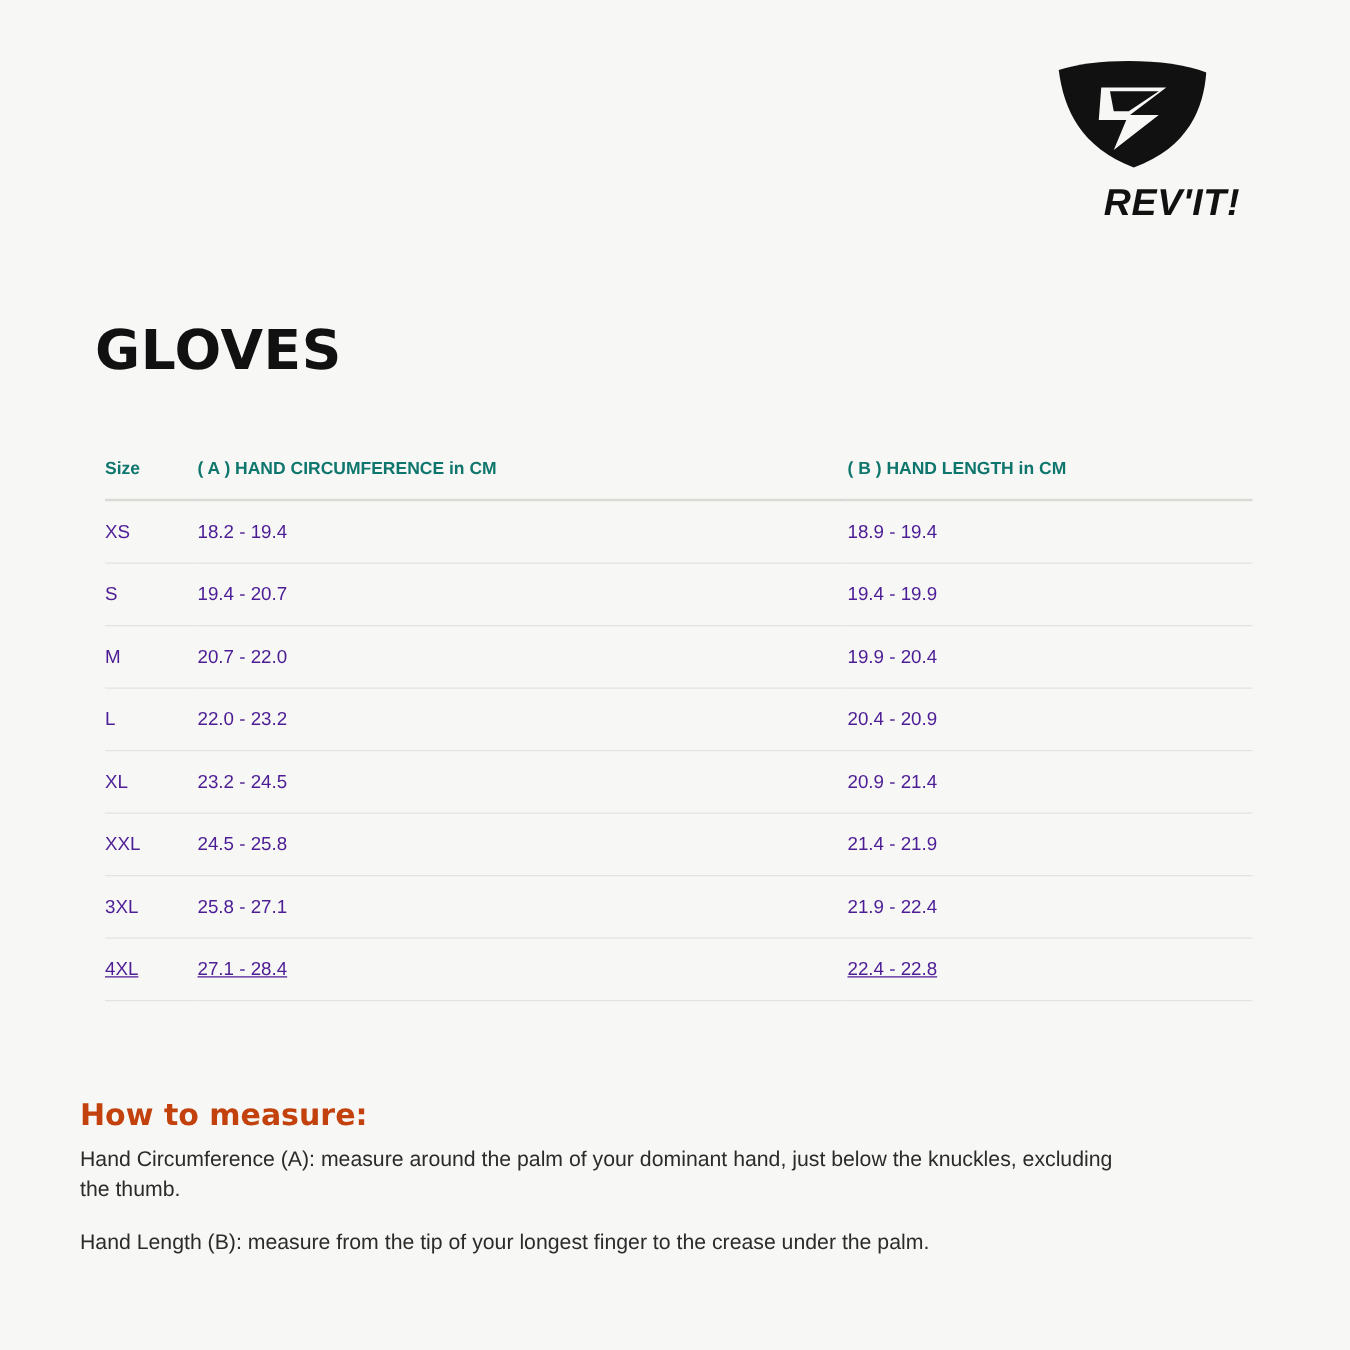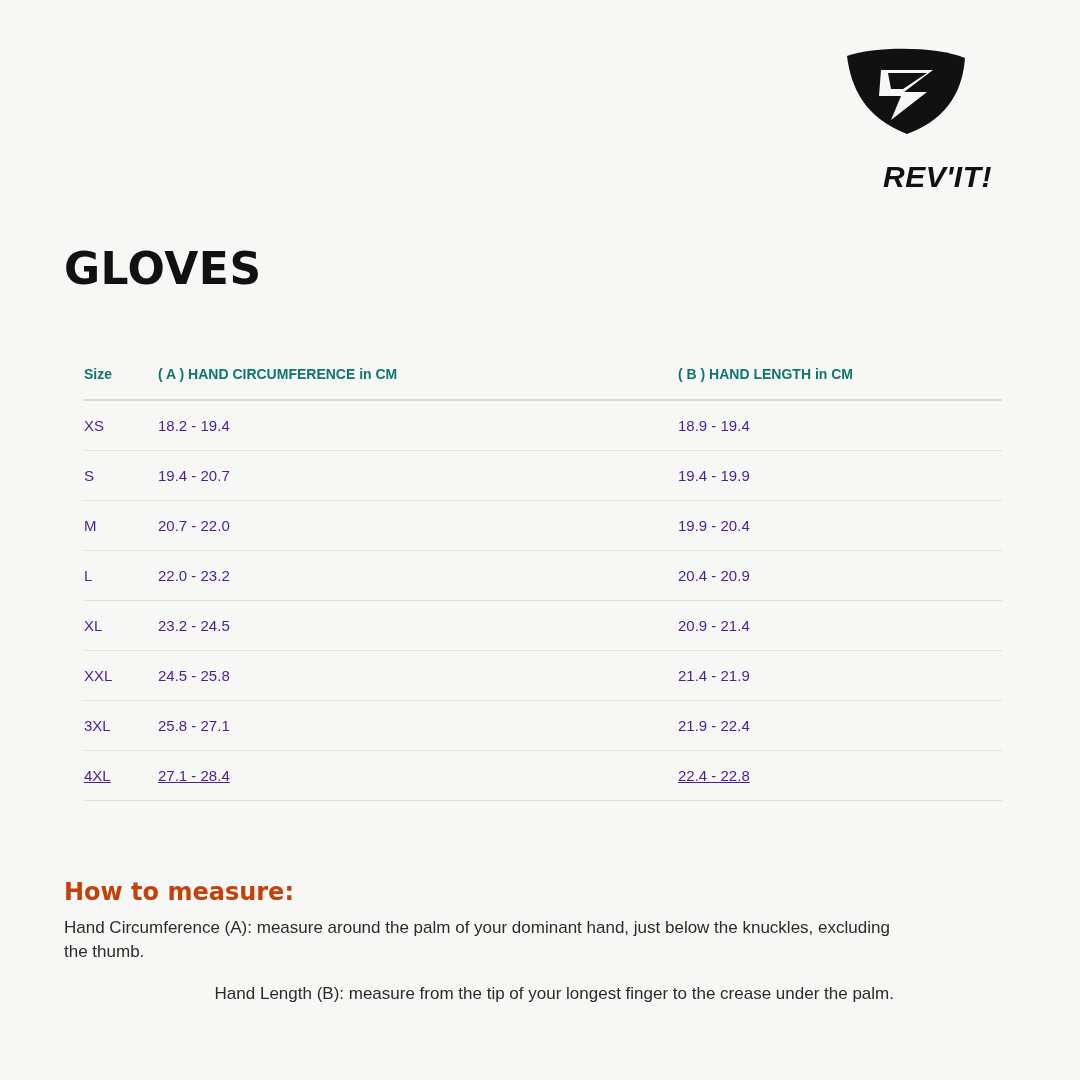--- a/index.html
+++ b/index.html
@@ -28,41 +28,41 @@
     right: 84px;
     width: 180px;
     text-align: center;
   }
   .brand-mark {
     display: block;
     margin: 0 auto;
   }
   .brand-word {
     display: block;
-    margin-top: 24px;
+    margin-top: 10px;
     font-family: "Liberation Sans", sans-serif;
     font-style: italic;
     font-weight: 700;
     font-size: 30px;
     letter-spacing: 0.5px;
     color: #111111;
     text-align: right;
     padding-right: 4px;
   }
 
   
   .page-title {
     position: absolute;
     left: 64px;
     top: 243px;
     font-size: 44px;
     font-weight: 700;
     letter-spacing: 0.5px;
     color: #111111;
-    margin: 0;
+    margin: 12px;
     font-family: "DejaVu Sans", sans-serif;
   }
 
   
   .table-wrap {
     position: absolute;
     left: 84px;
     top: 366px;
     width: 918px;
   }
@@ -111,21 +111,21 @@
     margin: 0 0 10px 0;
     font-family: "DejaVu Sans", sans-serif;
   }
   .howto-p {
     font-size: 17px;
     line-height: 1.42;
     color: #2b2b2b;
     margin: 0 0 18px 0;
     max-width: 830px;
   }
-  .howto-p:last-child { margin-bottom: 0; text-align: right; }
+  .howto-p:last-child { margin-bottom: 0; }
 </style>
 </head>
 <body>
 
 <div class="page">
 
   <div class="brand">
     <svg class="brand-mark" width="130" height="90" viewBox="0 0 130 90" aria-hidden="true">
       <path d="M6 10 C 35 0, 95 0, 124 12 C 122 40, 110 72, 66 88 C 24 72, 10 42, 6 10 Z" fill="#111111"></path>
       <path d="M40 24 L 92 24 L 63 46 L 86 46 L 50 74 L 60 50 L 38 50 Z" fill="#f7f7f5"></path>

